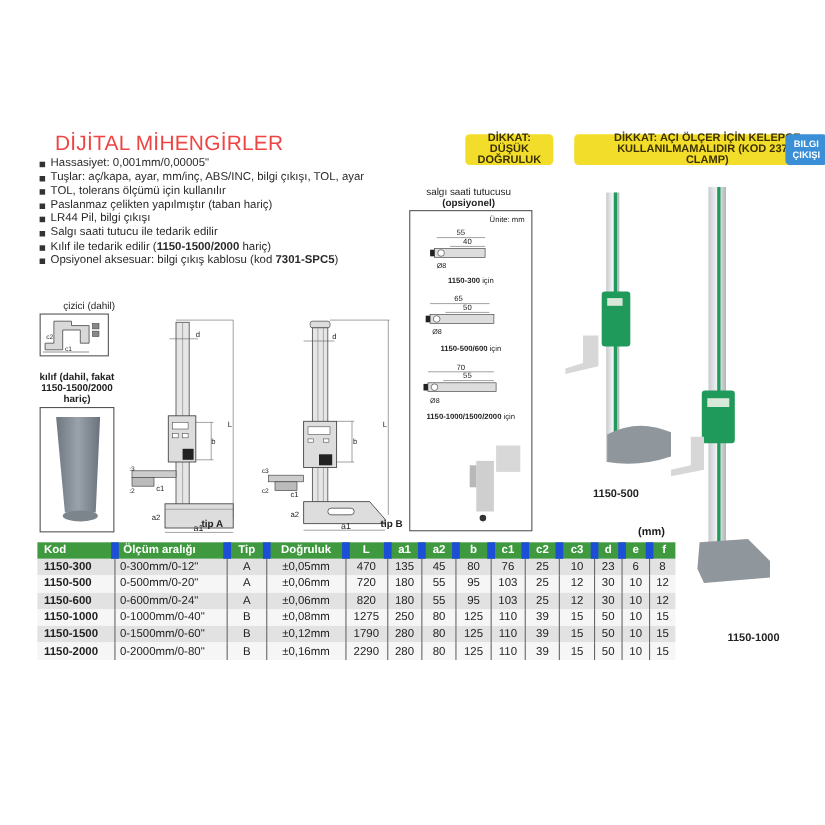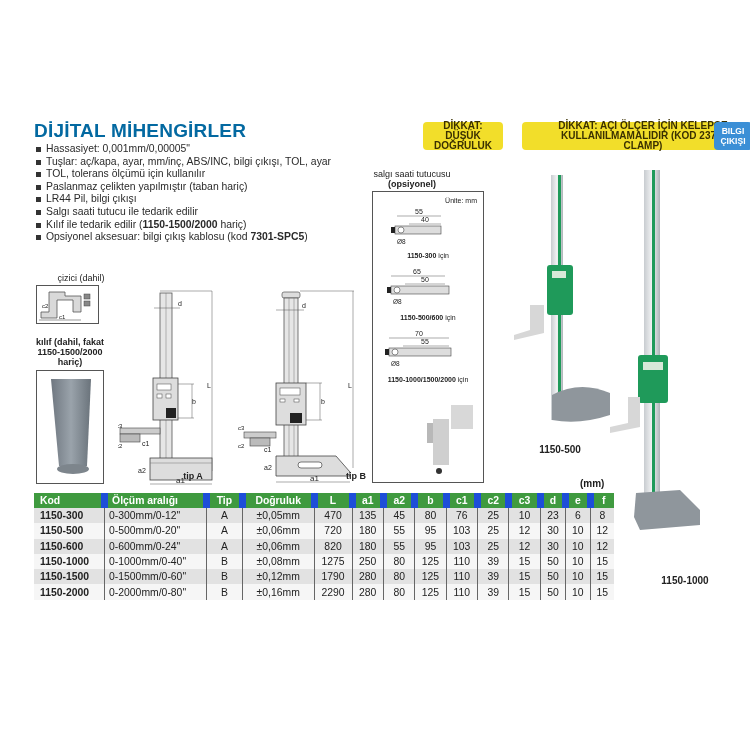--- a/index.html
+++ b/index.html
@@ -1,19 +1,19 @@
 <!DOCTYPE html>
 <html><head>
 <meta charset="utf-8">
 <style>
   html, body { margin:0; padding:0; }
   body { width:750px; height:750px; background:#fff; position:relative; overflow:hidden;
          font-family:"Liberation Sans", sans-serif; color:#1a1a1a; }
   .abs { position:absolute; }
-  .title { left:34px; top:120px; font-size:19px; font-weight:bold; letter-spacing:0.2px; color:#0369a1; }
+  .title { left:50px; top:120px; font-size:19px; font-weight:normal; letter-spacing:0.2px; color:#ef4444; }
   ul.feat { left:34px; top:143px; margin:0; padding:0; list-style:none; font-size:10.4px; line-height:12.6px; color:#2a2a2a; }
   ul.feat li { position:relative; padding-left:12px; white-space:nowrap; }
   ul.feat li::before { content:""; position:absolute; left:2px; top:4px; width:5px; height:5px; background:#333; }
   .warn { background:#f2de2a; border-radius:4px; font-weight:bold; font-size:10px; text-align:center;
           line-height:10px; color:#3a3000; display:flex; align-items:center; justify-content:center; }
   .info { background:#3b8fd6; color:#fff; border-radius:4px; font-weight:bold; font-size:8.5px;
           text-align:center; line-height:10px; display:flex; align-items:center; justify-content:center; }
   .caption { font-size:9px; text-align:center; color:#222; }
   .bold { font-weight:bold; }
   .box { border:1.5px solid #555; background:#fff; }
@@ -152,21 +152,21 @@
     <text x="28" y="164" font-size="7" fill="#222">c1</text>
     <path d="M40,168 L100,168 L114,184 L114,188 L40,188 Z" fill="#ddd" stroke="#444" stroke-width="0.8"></path>
     <rect x="62" y="174" width="24" height="6" rx="3" fill="#fff" stroke="#444" stroke-width="0.7"></rect>
     <text x="28" y="182" font-size="7" fill="#222">a2</text>
     <line x1="40" y1="194" x2="114" y2="194" stroke="#555" stroke-width="0.5"></line>
     <text x="74" y="193" font-size="8" fill="#222">a1</text>
   </svg>
 </div>
 <div class="abs caption bold" style="left:296px;top:471px;width:30px;margin-left:45px;">tip B</div>
 
-<div class="abs caption" style="left:352px;top:169px;width:120px;line-height:10px;">
+<div class="abs caption" style="left:366px;top:169px;width:120px;line-height:10px;">
   <div>salgı saati tutucusu</div>
   <div class="bold">(opsiyonel)</div>
 </div>
 <div class="abs box" style="left:372px;top:191px;width:110px;height:290px;">
   <div class="abs" style="right:6px;top:5px;font-size:7px;">Ünite: mm</div>
   <svg class="abs" style="left:0;top:10px;" width="110" height="185" viewBox="0 0 110 185" font-family="Liberation Sans, sans-serif">
     <g>
       <line x1="24" y1="14" x2="68" y2="14" stroke="#555" stroke-width="0.5"></line>
       <text x="42" y="12" font-size="7" fill="#222">55</text>
       <line x1="36" y1="22" x2="68" y2="22" stroke="#555" stroke-width="0.5"></line>

